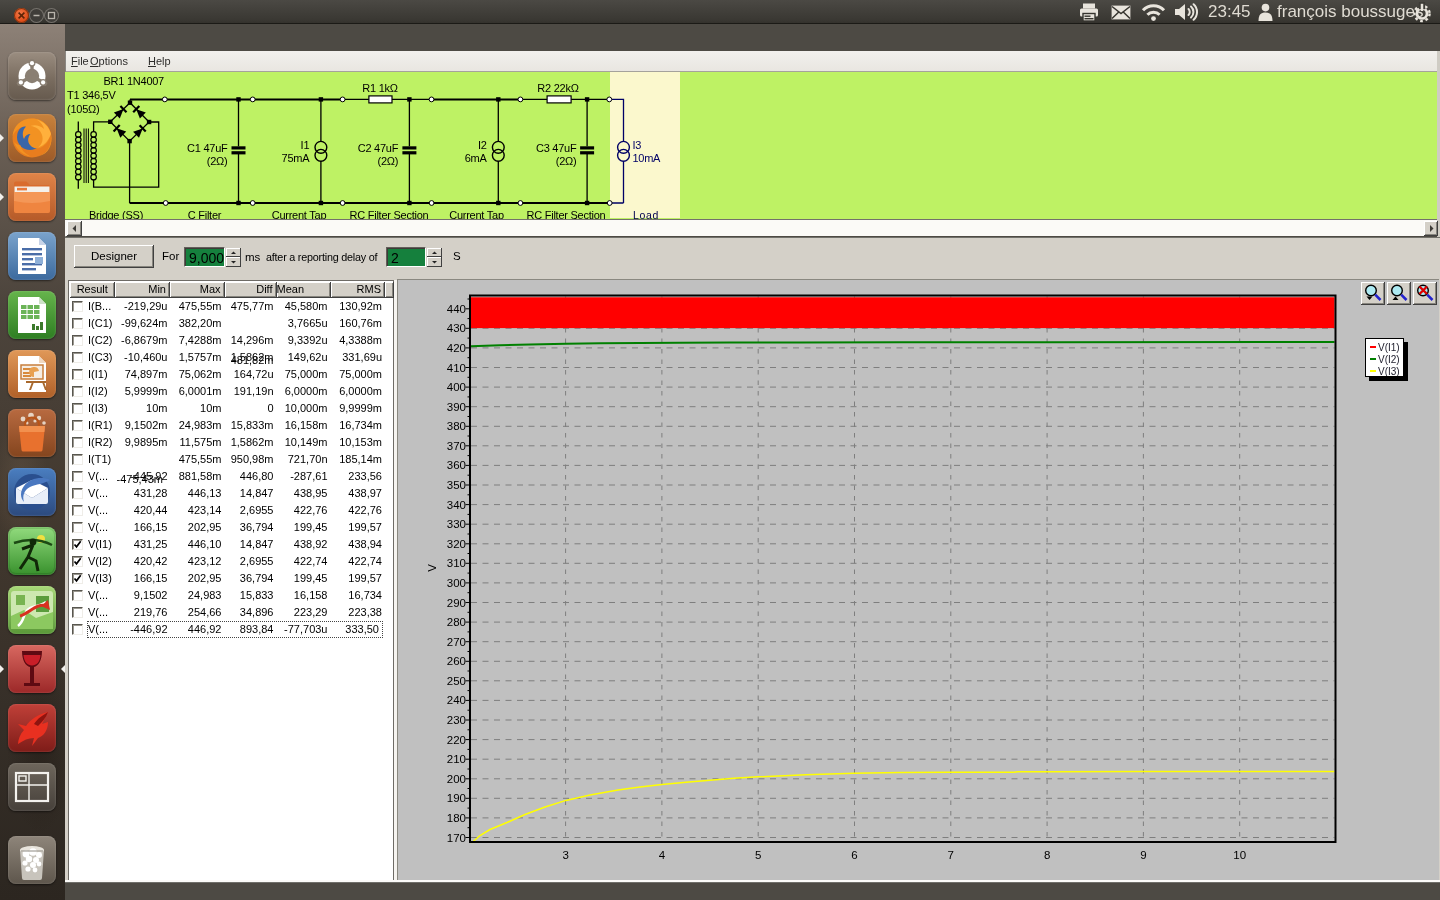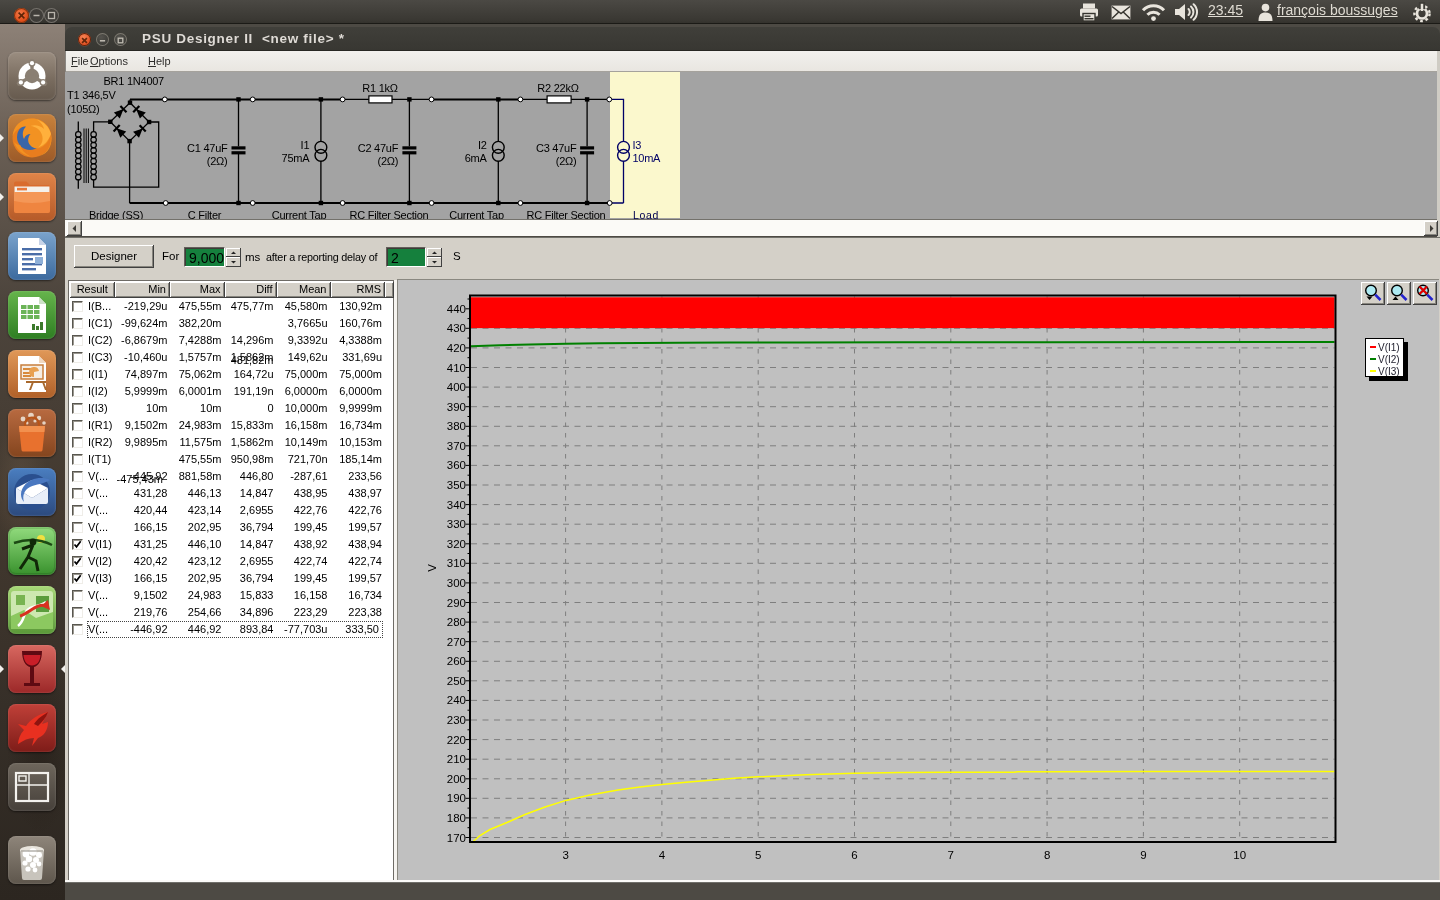--- a/index.html
+++ b/index.html
@@ -2,42 +2,42 @@
 <html><head><meta charset="utf-8"><title>PSU Designer II</title>
 <style>
 * { margin:0; padding:0; box-sizing:border-box; }
 html,body { width:1440px; height:900px; overflow:hidden; }
 body { font-family:"Liberation Sans", sans-serif; }
 #screen { position:relative; width:1440px; height:900px; background:#4d4a44; overflow:hidden; }
 .abs { position:absolute; }
 
 #toppanel { position:absolute; left:0; top:0; width:1440px; height:24px;
   background:linear-gradient(#4b4944,#3a3833 85%,#34322d); border-bottom:1px solid #1b1a16; }
-#toppanel .txt { color:#dfdbd2; font-size:14px;text-decoration:underline; }
+#toppanel .txt { color:#dfdbd2; font-size:17px; }
 .pbtn { position:absolute; top:8px; width:15px; height:15px; border-radius:50%; }
 
 #launcher { position:absolute; left:0; top:24px; width:65px; height:876px;
   background:linear-gradient(180deg,#8d8177 0%,#6a5f55 13%,#4c443c 32%,#43392f 55%,#362f28 78%,#2c2620 100%); }
 .tile { position:absolute; left:8px; width:48px; height:48px; border-radius:8px; overflow:hidden;
   box-shadow:0 1px 2px rgba(0,0,0,.5), inset 0 0 2px rgba(255,255,255,.25); }
 .larrow { position:absolute; left:0; width:0; height:0; border-top:4px solid transparent;
   border-bottom:4px solid transparent; border-left:4.5px solid #f2f0ec; }
 .rarrow { position:absolute; left:60.5px; width:0; height:0; border-top:4px solid transparent;
   border-bottom:4px solid transparent; border-right:4.5px solid #f2f0ec; }
 
 #titlebar { position:absolute; left:65px; top:27px; width:1375px; height:24px;
   background:linear-gradient(#403f3a,#383732); border-radius:7px 7px 0 0; border-bottom:1px solid #282723; }
 #titlebar .title { position:absolute; left:77px; top:4px; color:#dfdbd6; font-size:13.5px; font-weight:bold; letter-spacing:0.7px; }
 .wbtn { position:absolute; top:5.5px; width:13px; height:13px; border-radius:50%; }
 #menubar { position:absolute; left:65px; top:51px; width:1375px; height:21px;
   background:linear-gradient(#f2f0ed,#e9e6e1); border-bottom:1px solid #a5a29c; }
 #menubar span { position:absolute; top:3.5px; font-size:11px; color:#2e2d2b; }
 #menubar u { text-decoration:underline; }
 
-#schem { position:absolute; left:65px; top:72px; width:1372px; height:148px; background:#a3a3a3; }
+#schem { position:absolute; left:65px; top:72px; width:1372px; height:148px; background:#bef264; }
 #rightedge { position:absolute; left:1437px; top:51px; width:3px; height:832px; background:#cfccc4; }
 #yellowband { position:absolute; left:545px; top:0px; width:70px; height:146px; background:#fbf8cd; }
 
 #hscroll { position:absolute; left:65px; top:220px; width:1372px; height:16px; background:#fbfaf7; }
 .sbtn { position:absolute; top:0.5px; width:15px; height:15px; background:#d4d0c8;
   box-shadow:inset -1px -1px 0 #404040, inset 1px 1px 0 #ffffff, inset -2px -2px 0 #87857e; }
 #below-scroll { position:absolute; left:65px; top:237px; width:1375px; height:1.2px; background:#71706a; }
 
 #panel { position:absolute; left:65px; top:238px; width:1375px; height:642px; background:#d4d0c8; }
 .raised { background:#d4d0c8; box-shadow:inset -1px -1px 0 #404040, inset 1px 1px 0 #ffffff, inset -2px -2px 0 #87857e; }
@@ -274,32 +274,20 @@
             <circle cx="28" cy="24" r="3"></circle>
             <circle cx="17" cy="27" r="2.6"></circle>
             <circle cx="25" cy="29" r="3"></circle>
             <circle cx="31" cy="28" r="2.4"></circle>
             <circle cx="20" cy="33" r="2.6"></circle>
             <circle cx="27" cy="34" r="2.4"></circle>
           </g>
 <path d="M13 15 L35 15" stroke="#8e8a82" stroke-width="1"></path>
 </svg></div>
 </div>
-<div id="titlebar">
-<div class="wbtn" style="left:12.5px;background:radial-gradient(circle at 40% 32%,#f58354,#e05123 65%,#c74614);box-shadow:inset 0 0 0 1px #59230d, 0 1px 0 rgba(255,255,255,0.08);"><svg width="13" height="13">
-          <path d="M4.1 4.1 L8.9 8.9 M8.9 4.1 L4.1 8.9" stroke="#64270b" stroke-width="1.6"></path>
-        </svg></div>
-<div class="wbtn" style="left:30.5px;background:radial-gradient(circle at 40% 32%,#55534e,#3b3a36 70%);box-shadow:inset 0 0 0 1px #7c786f;"><svg width="13" height="13">
-          <path d="M3.9 6.8 H9.1" stroke="#c2beb4" stroke-width="1.5"></path>
-        </svg></div>
-<div class="wbtn" style="left:48.5px;background:radial-gradient(circle at 40% 32%,#55534e,#3b3a36 70%);box-shadow:inset 0 0 0 1px #7c786f;"><svg width="13" height="13">
-          <rect x="4.2" y="4.2" width="4.6" height="4.6" fill="none" stroke="#c2beb4" stroke-width="1.3"></rect>
-        </svg></div>
-<span class="title">PSU Designer II&nbsp; &lt;new file&gt; *</span>
-</div>
 <div id="menubar">
 <span style="left:6px;"><u>F</u>ile</span>
       <span style="left:25px;"><u>O</u>ptions</span>
       <span style="left:83px;"><u>H</u>elp</span>
 </div>
 <div id="rightedge"></div>
 <div class="abs" style="left:65px;top:51px;width:1px;height:832px;background:#8a8782;"></div>
 <div id="schem">
 <div id="yellowband"></div>
 <svg class="abs" style="left:0;top:0;" width="1372" height="148" viewBox="65 72 1372 148" fill="none">
@@ -464,21 +452,21 @@
         <path d="M7.5 6.5 L5 4 H10 Z" fill="#222"></path>
       </svg>
     </div>
 <span class="lbl" style="left:453px;top:250px;">S</span>
 <div class="abs" style="left:394px;top:280px;width:2.5px;height:600px;background:#f6f4f0;"></div>
 <div id="table">
 <div class="hbtn" style="left:0.5px;width:45.5px;text-align:center;padding-top:1px;">Result</div>
 <div class="hbtn" style="left:46px;width:55px;text-align:right;padding-right:4px;padding-top:1px;">Min</div>
 <div class="hbtn" style="left:101px;width:54.5px;text-align:right;padding-right:4px;padding-top:1px;">Max</div>
 <div class="hbtn" style="left:155.5px;width:52px;text-align:right;padding-right:4px;padding-top:1px;">Diff</div>
-<div class="hbtn" style="left:207.5px;width:54px;text-align:right;padding-right:4px;padding-top:1px;">Mean</div>
+<div class="hbtn" style="left:207.5px;width:54px;padding-right:4px;padding-top:1px;">Mean</div>
 <div class="hbtn" style="left:261.5px;width:54.5px;text-align:right;padding-right:4px;padding-top:1px;">RMS</div>
 <div class="hbtn" style="left:316px;width:9px;text-align:right;padding-right:4px;padding-top:1px;"></div>
 <div class="cbx" style="left:3px;top:19.5px;"></div>
 <div class="cell" style="left:19px;top:18.8px;">I(B...</div>
 <div class="cellr" style="left:28.5px;top:18.8px;width:70px;">-219,29u</div>
 <div class="cellr" style="left:82.5px;top:18.8px;width:70px;">475,55m</div>
 <div class="cellr" style="left:134.5px;top:18.8px;width:70px;">475,77m</div>
 <div class="cellr" style="left:188.5px;top:18.8px;width:70px;">45,580m</div>
 <div class="cellr" style="left:243.0px;top:18.8px;width:70px;">130,92m</div>
 <div class="cbx" style="left:3px;top:36.5px;"></div>

